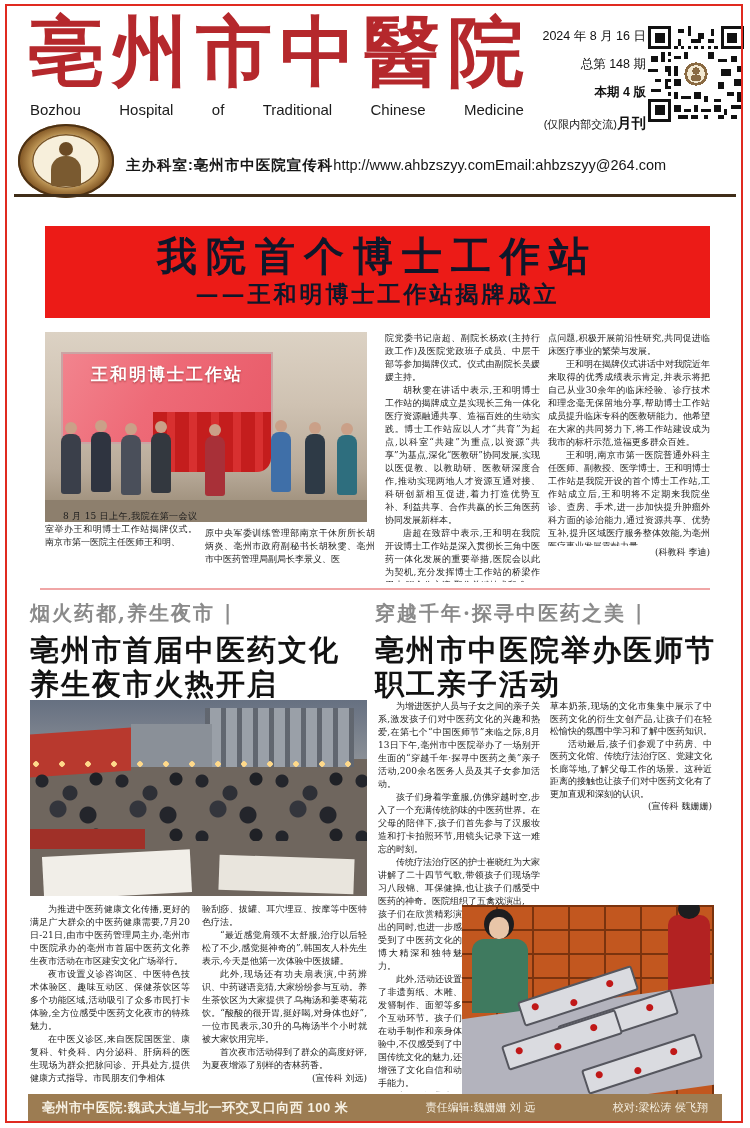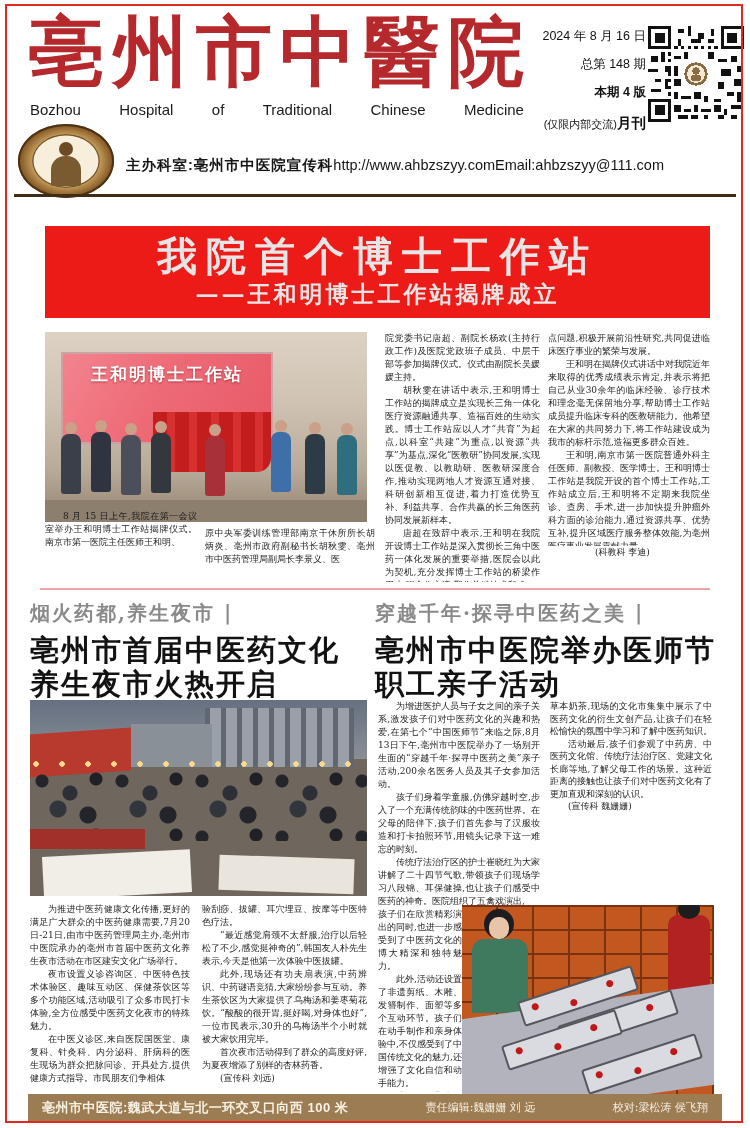--- a/index.html
+++ b/index.html
@@ -38,30 +38,30 @@
   .seal-inner { position:absolute; left:14px; top:10px; width:68px; height:54px; border-radius:50%;
     background:#f7efdb; box-shadow:inset 0 0 0 1.5px #7a5526; overflow:hidden; }
   .seal-head { position:absolute; left:27px; top:8px; width:14px; height:14px; border-radius:50%; background:#6b4a24; }
   .seal-body { position:absolute; left:19px; top:22px; width:30px; height:30px; border-radius:14px 14px 0 0; background:#7a5a30; }
   .infobar { left:126px; top:150px; width:606px; height:30px; display:flex; align-items:center; justify-content:flex-start;
     font-family:"Liberation Sans",sans-serif; font-size:14.5px; color:#151515; }
   .infobar .dept { font-weight:bold; letter-spacing:1px; }
   .rule { left:14px; top:194px; width:722px; height:3px; background:#402d18; }
 
   
-  .banner { left:45px; top:226px; width:665px; height:92px; background:#ec1b17; color:#e5e5e5;
+  .banner { left:45px; top:226px; width:665px; height:92px; background:#ec1b17; color:#0f172a;
     text-align:center; z-index:1; }
   .banner .t1 { margin-top:7px; font-size:40px; font-weight:bold; letter-spacing:9px; line-height:46px; }
   .banner .t2 { font-size:23px; font-weight:bold; letter-spacing:3px; line-height:30px; }
 
   
   .bodytext { font-size:9px; line-height:13px; text-align:justify; color:#1d1d1d; overflow:hidden; }
   .bodytext p { text-indent:2em; }
   .bodytext p.cont { text-indent:0; }
-  .byline { font-size:9px; color:#222; }
+  .byline { text-align:right; font-size:9px; color:#222; }
 
   
   .lead-photo { left:45px; top:332px; width:322px; height:190px; overflow:hidden;
     background:linear-gradient(#dcd2c4 0%,#cfc2b2 38%,#b9ab9a 72%,#93846f 100%); }
   .stage-screen { position:absolute; left:16px; top:20px; width:212px; height:92px;
     background:linear-gradient(120deg,#f2848e 0%,#ee6a77 45%,#e85a68 100%);
     border:2px solid #caa4a4; color:#fff; text-align:center;
     font-size:17px; font-weight:bold; letter-spacing:2px; line-height:40px; text-shadow:0 1px 2px rgba(120,20,20,.6); }
   .stage-drape { position:absolute; left:108px; top:80px; width:118px; height:60px;
     background:repeating-linear-gradient(90deg,#c41d1d 0 14px,#d83030 14px 22px); border-radius:0 0 14px 14px; }
@@ -242,21 +242,21 @@
 
   <div class="abs seal">
     <div class="seal-inner">
       <div class="seal-head"></div>
       <div class="seal-body"></div>
     </div>
   </div>
   <div class="abs infobar">
     <span class="dept">主办科室:亳州市中医院宣传科</span>
     <span>http://www.ahbzszyy.com</span>
-    <span>Email:ahbzszyy@111.com</span>
+    <span>Email:ahbzszyy@264.com</span>
   </div>
   <div class="abs rule"></div>
 
   <div class="abs banner">
     <div class="t1">我院首个博士工作站</div>
     <div class="t2">——王和明博士工作站揭牌成立</div>
   </div>
 
   <div class="abs lead-photo">
     <div class="stage-screen">

